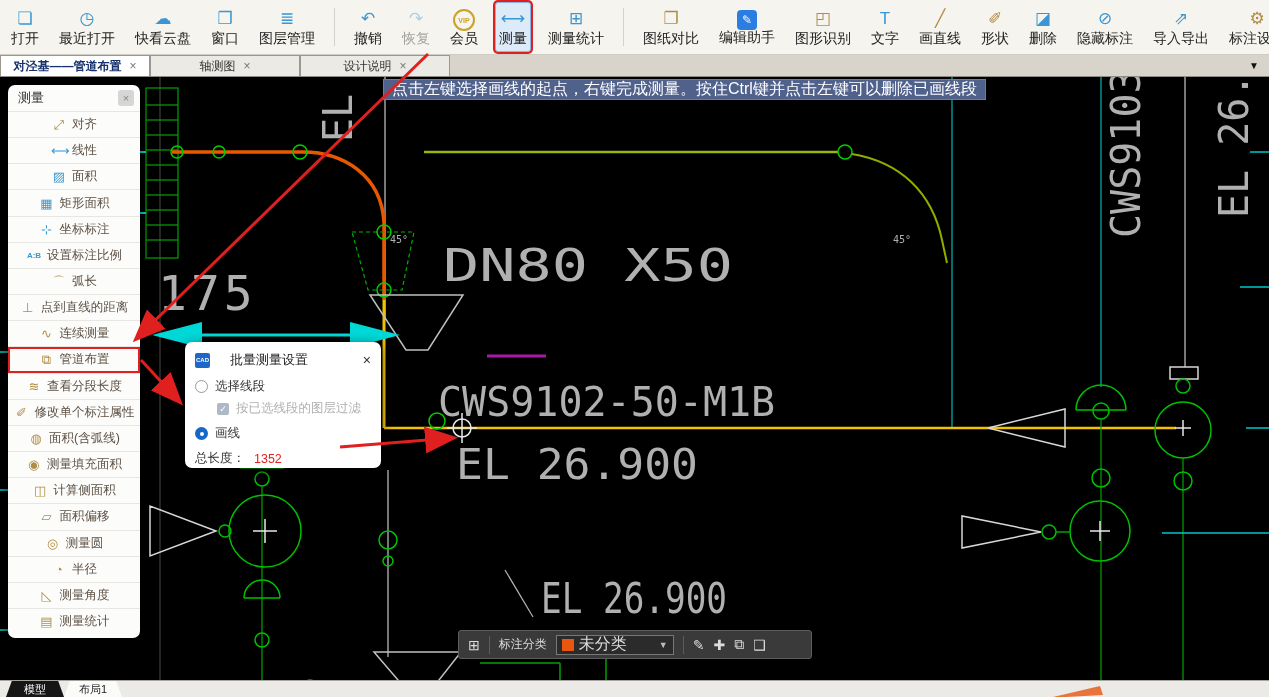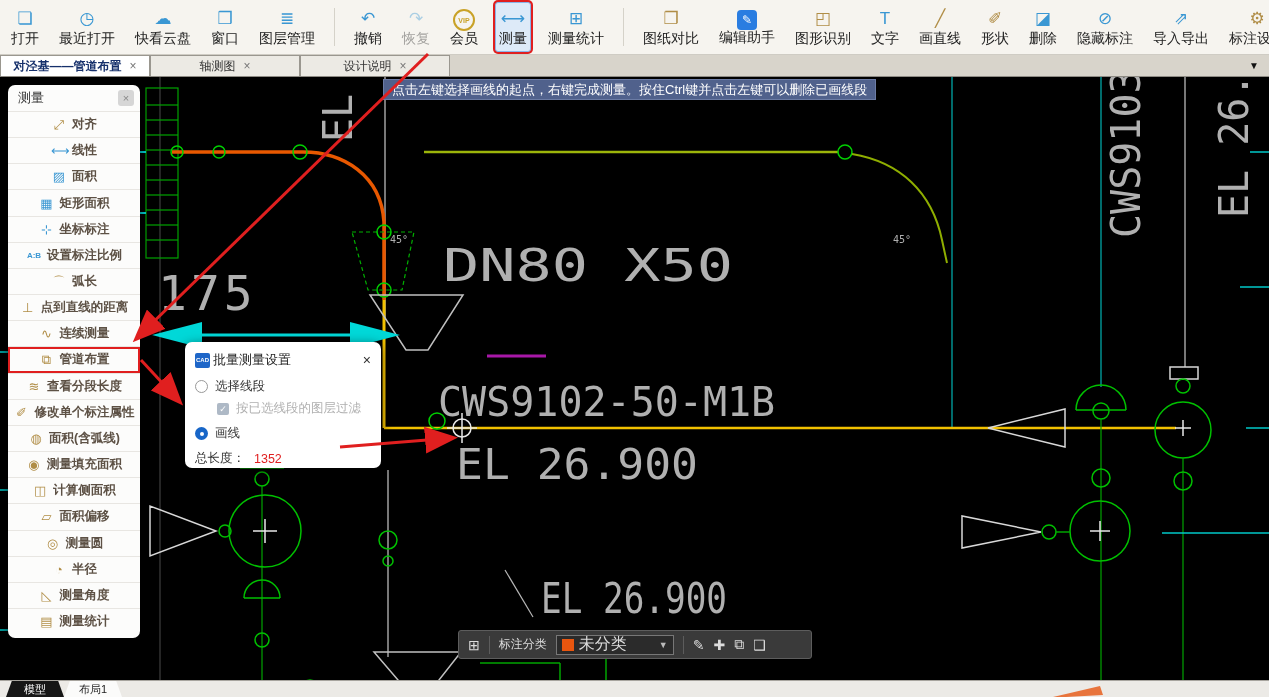--- a/index.html
+++ b/index.html
@@ -35,43 +35,43 @@
   .tabbar { position:absolute; left:0; top:55px; width:1269px; height:22px; background:#d8d4cb;
             display:flex; align-items:stretch; z-index:30; border-bottom:1px solid #8e8b84; }
   .dtab { width:150px; display:flex; align-items:center; justify-content:center; gap:8px;
           font-size:12px; color:#333; background:#eceae4; border:1px solid #9a978f; border-bottom:none; cursor:pointer; }
   .dtab.active { background:#ffffff; color:#16306b; font-weight:bold; }
   .dtab .x { color:#777; font-weight:normal; font-size:12px; }
   .tab-dd { margin-left:auto; align-self:center; padding-right:10px; font-size:10px; color:#111; cursor:pointer; }
 
   
   .msgbar { position:absolute; left:383px; top:79px; height:21px; z-index:5;
-            background:#50618c; border:1px solid #6c7ca5; color:#fff; font-size:13px;
+            background:#50618c; border:1px solid #6c7ca5; color:#fff; font-size:16px;
             display:flex; align-items:center; padding:0 8px; white-space:nowrap; }
 
   
   .panel { position:absolute; left:8px; top:85px; width:132px; height:553px; z-index:10;
            background:#fcfcfb; border-radius:7px; box-shadow:0 2px 10px rgba(0,0,0,.55);
            display:flex; flex-direction:column; overflow:hidden; }
   .mp-title-row { height:26px; display:flex; align-items:center; padding:0 6px 0 10px;
                   font-size:13px; color:#333; }
   .mp-close { margin-left:auto; width:16px; height:16px; background:#d6d6d6; color:#888;
               border-radius:3px; font-size:11px; display:flex; align-items:center; justify-content:center; cursor:pointer; }
   .mp-items { flex:1; display:flex; flex-direction:column; padding-bottom:4px; }
   .mp-item { flex:1; display:flex; align-items:center; justify-content:center; gap:5px;
              border-top:1px solid #e8e6e2; cursor:pointer; padding:0 4px; }
   .mp-item .ic { font-size:13px; color:#b08d46; width:16px; text-align:center; }
   .mp-item .ic.blue { color:#3a97d3; }
-  .mp-item .lb { font-size:12.5px; color:#5d5145; white-space:nowrap;font-weight:bold; }
+  .mp-item .lb { font-size:12.5px; color:#5d5145; white-space:nowrap; }
   .mp-item.annotated { box-shadow:inset 0 0 0 2px #e01f1f; }
 
   
   .dialog { position:absolute; left:185px; top:342px; width:196px; height:126px; z-index:20;
             background:#fff; border-radius:7px; box-shadow:0 3px 12px rgba(0,0,0,.6); padding:8px 10px; }
-  .dlg-head { display:flex; align-items:center; gap:3px; height:20px; }
+  .dlg-head { display:flex; align-items:center; gap:20px; height:20px; }
   .dlg-cadicon { width:15px; height:15px; background:#1e66c8; color:#fff; border-radius:2px;
                  font-size:6px; font-weight:bold; display:flex; align-items:center; justify-content:center; }
   .dlg-title { font-size:13px; color:#222; }
   .dlg-close { margin-left:auto; font-size:14px; color:#333; cursor:pointer; }
   .dlg-row { display:flex; align-items:center; gap:7px; margin-top:8px; font-size:12.5px; color:#333; }
   .dlg-row.indent { margin-left:22px; margin-top:5px; color:#b0b0b0; }
   .radio { width:13px; height:13px; border:1px solid #999; border-radius:50%; background:#fff; }
   .radio.checked { border:none; background:#1766c8; position:relative; }
   .radio.checked::after { content:""; position:absolute; left:4.5px; top:4.5px; width:4px; height:4px;
                           background:#fff; border-radius:50%; }

